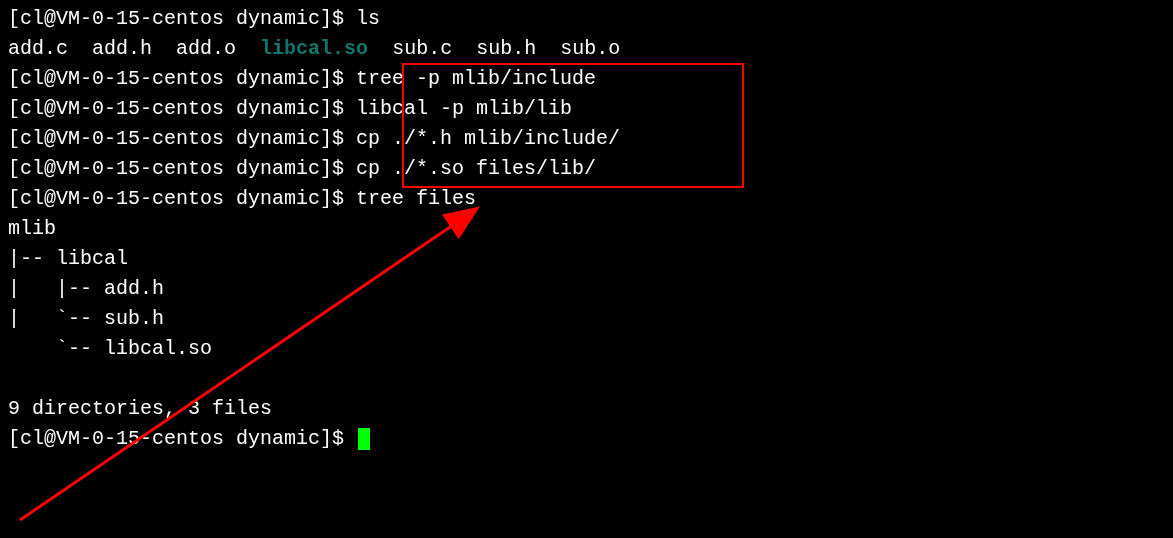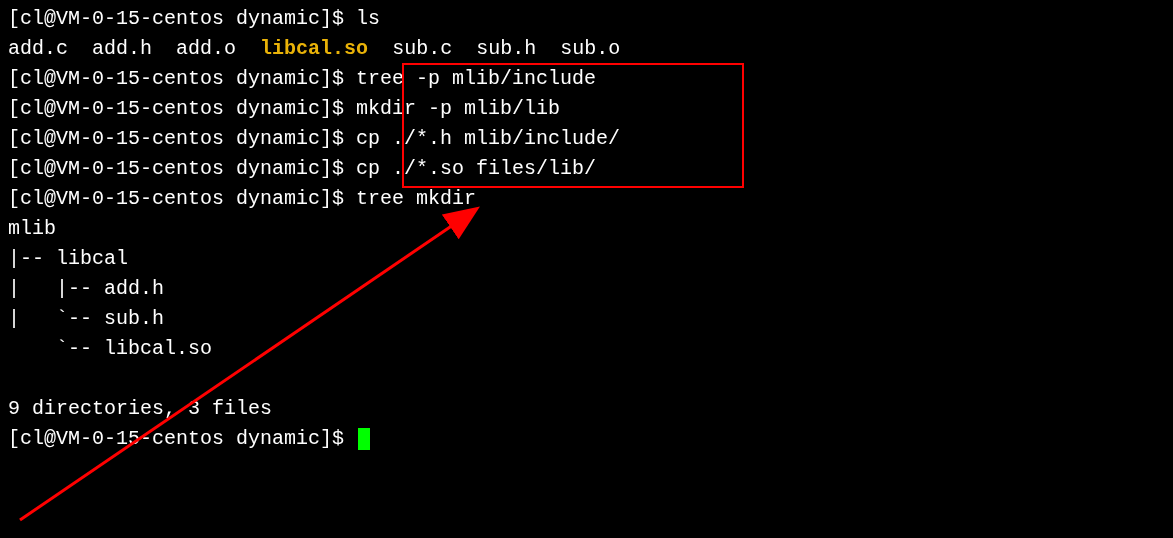--- a/index.html
+++ b/index.html
@@ -17,21 +17,21 @@
       height: 538px;
       padding: 4px 8px;
       position: relative;
       overflow: hidden;
     }
     .line {
       white-space: pre;
       display: block;
     }
     .green {
-      color: #eab308;
+      color: #0f766e;
       font-weight: bold;
     }
     .cursor {
       display: inline-block;
       width: 12px;
       height: 22px;
       background: #00ff00;
       vertical-align: text-bottom;
       margin-left: 2px;
     }
@@ -49,24 +49,24 @@
       height: 100%;
     }
   </style>
 </head>
 <body>
 
 <div class="terminal">
   <span class="line"><span>[cl@VM-0-15-centos dynamic]$ </span><span>ls</span></span>
   <span class="line"><span>add.c</span>  <span>add.h</span>  <span>add.o</span>  <span class="green">libcal.so</span>  <span>sub.c</span>  <span>sub.h</span>  <span>sub.o</span></span>
   <span class="line"><span>[cl@VM-0-15-centos dynamic]$ </span><span>tree -p mlib/include</span></span>
-  <span class="line"><span>[cl@VM-0-15-centos dynamic]$ </span><span>mkdir -p mlib/lib</span></span>
+  <span class="line"><span>[cl@VM-0-15-centos dynamic]$ </span><span>libcal -p mlib/lib</span></span>
   <span class="line"><span>[cl@VM-0-15-centos dynamic]$ </span><span>cp ./*.h mlib/include/</span></span>
   <span class="line"><span>[cl@VM-0-15-centos dynamic]$ </span><span>cp ./*.so files/lib/</span></span>
-  <span class="line"><span>[cl@VM-0-15-centos dynamic]$ </span><span>tree mkdir</span></span>
+  <span class="line"><span>[cl@VM-0-15-centos dynamic]$ </span><span>tree files</span></span>
   <span class="line">mlib</span>
   <span class="line">|-- libcal</span>
   <span class="line">|   |-- add.h</span>
   <span class="line">|   `-- sub.h</span>
   <span class="line">    `-- libcal.so</span>
   <span class="line"> </span>
   <span class="line">9 directories, 3 files</span>
   <span class="line"><span>[cl@VM-0-15-centos dynamic]$ </span><span class="cursor"></span></span>
 </div>
 

